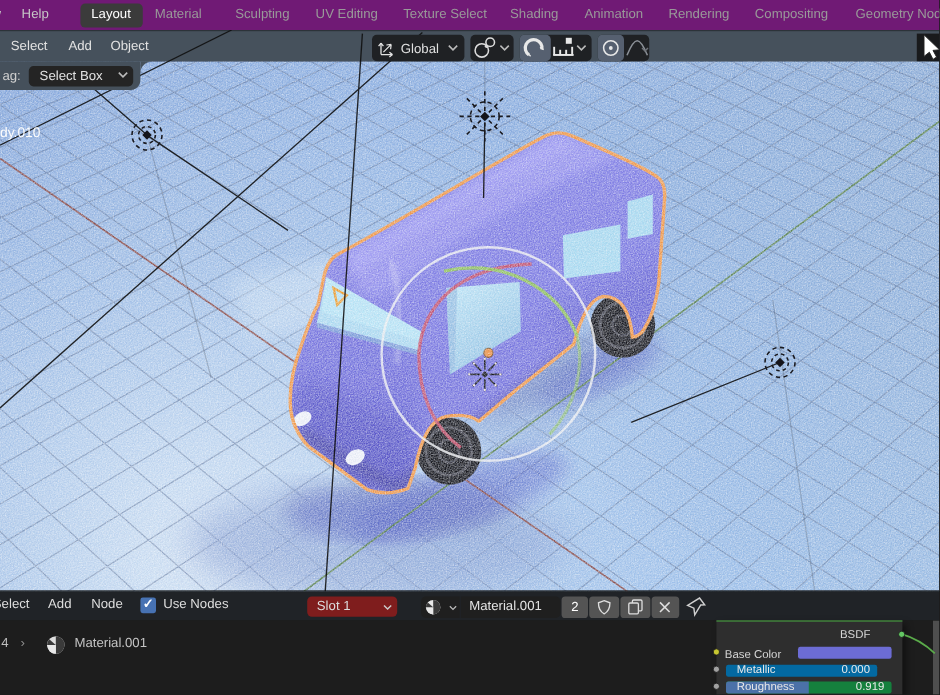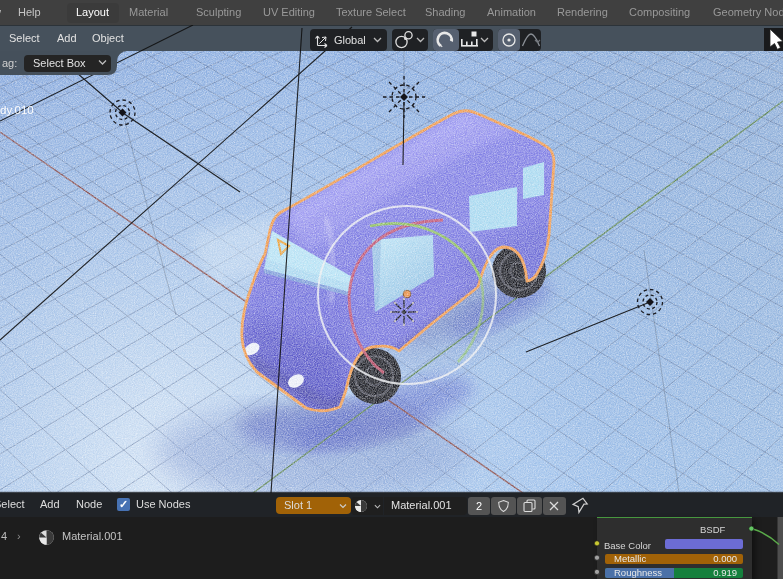--- a/index.html
+++ b/index.html
@@ -1,16 +1,16 @@
 <!DOCTYPE html>
 <html><head><meta charset="utf-8"><style>
 html,body{margin:0;padding:0;background:#1d1d1d}
 #page{position:relative;width:783px;height:579px;overflow:hidden;background:#1d1d1d;font-family:"Liberation Sans",sans-serif;-webkit-font-smoothing:antialiased}
 .abs{position:absolute}
-#topbar{left:0;top:0;width:783px;height:25px;background:#404040;color:#9a9a9a;font-size:11px}
+#topbar{left:0;top:0;width:783px;height:25px;background:#701a75;color:#9a9a9a;font-size:11px}
 .tab{position:absolute;top:0;height:25px;line-height:25px;color:#999;white-space:nowrap}
 #vpsvg{left:0;top:25px}
 #nodehead{left:0;top:493px;width:783px;height:24px;background:#202327;color:#dedede;font-size:11px}
 #nodebody{left:0;top:517px;width:783px;height:62px;background:#1d1d1d;color:#c0c0c0;font-size:11px}
 </style></head><body>
 <div id="page">
 <div class="abs" id="topbar">
  <div class="tab" style="left:-7px;color:#c6c6c6">w</div>
  <div class="tab" style="left:18px;color:#c6c6c6">Help</div>
  <div class="abs" style="left:67px;top:3px;width:52px;height:20px;background:#3b3b3b;border-radius:4px"></div>
@@ -265,21 +265,21 @@
  <path d="M770,29 L770,47 L774.5,43.5 L777.5,49.5 L780.5,47.5 L777.5,42 L783,41.5 Z" fill="#fff" stroke="#222" stroke-width="0.8"></path>
 </g>
 <text x="0" y="114" font-size="11.5" fill="#fdfdfd" font-family="Liberation Sans, sans-serif">dy.010</text>
     </svg>
 <div class="abs" id="nodehead">
  <div class="abs" style="left:-6px;top:5px">Select</div>
  <div class="abs" style="left:40px;top:5px">Add</div>
  <div class="abs" style="left:76px;top:5px">Node</div>
  <div class="abs" style="left:117px;top:5px;width:13px;height:13px;background:#4772b3;border-radius:2px;color:#fff;font-size:11px;text-align:center;line-height:13px;font-weight:bold">✓</div>
  <div class="abs" style="left:136px;top:5px">Use Nodes</div>
- <div class="abs" style="left:276px;top:4px;width:75px;height:17px;background:#a16207;border-radius:4px;color:#dcdcdc">
+ <div class="abs" style="left:256px;top:4px;width:75px;height:17px;background:#7f1d1d;border-radius:4px;color:#dcdcdc">
    <span style="position:absolute;left:8px;top:2px">Slot 1</span>
    <svg style="position:absolute;right:4px;top:5px" width="8" height="8" viewBox="0 0 8 8">
           <path d="M1 2.5l3 3 3-3" stroke="#ccc" fill="none" stroke-width="1.2"></path>
         </svg>
  </div>
  <div class="abs" style="left:351px;top:4px;width:32px;height:18px;background:#1f1f1f;border-radius:4px 0 0 4px">
    <svg style="position:absolute;left:3px;top:2px" width="14" height="14" viewBox="0 0 14 14">
           <circle cx="7" cy="7" r="6" fill="#e8e8e8"></circle>
           <path d="M7 1a6 6 0 010 12V1z" fill="#3a3a3a"></path>
           <path d="M1.8 9.5A6 6 0 007 13V7H1z" fill="#e8e8e8"></path>
@@ -321,21 +321,21 @@
         <path d="M7 1a6 6 0 010 12V1z" fill="#3a3a3a"></path>
         <path d="M1.8 9.5A6 6 0 007 13V7H1z" fill="#e8e8e8"></path>
         <path d="M7 7H1a6 6 0 011.5-4L7 7z" fill="#3a3a3a"></path>
       </svg>
  <div class="abs" style="left:62px;top:13px;color:#c4c4c4">Material.001</div>
  <div class="abs" style="left:597px;top:0;width:155px;height:62px;background:#2e2e2e;box-shadow:3px 3px 6px rgba(0,0,0,.45)"></div>
  <div class="abs" style="left:597px;top:0;width:155px;height:1.2px;background:#47973f"></div>
  <div class="abs" style="left:700px;top:7px;width:46px;height:11px;color:#d6d6d6;text-align:left;font-size:9.5px">BSDF</div>
  <div class="abs" style="left:604px;top:22.5px;color:#d6d6d6;font-size:9.5px">Base Color</div>
  <div class="abs" style="left:665px;top:21.5px;width:78px;height:10.5px;background:#6c6cd4;border-radius:2px"></div>
- <div class="abs" style="left:605px;top:37px;width:138px;height:9.5px;background:#a16207;border-radius:2px;color:#e8e8e8;font-size:9.5px">
+ <div class="abs" style="left:605px;top:37px;width:126px;height:9.5px;background:#0369a1;border-radius:2px;color:#e8e8e8;font-size:9.5px">
    <span style="position:absolute;left:9px;top:-1.5px">Metallic</span>
         <span style="position:absolute;right:6px;top:-1.5px">0.000</span>
       </div>
  <div class="abs" style="left:605px;top:51px;width:138px;height:9.5px;background:#15803d;border-radius:2px;color:#e8e8e8;font-size:9.5px">
    <div style="position:absolute;left:0;top:0;width:69px;height:9.5px;background:#4b71a8;border-radius:2px 0 0 2px"></div>
    <span style="position:absolute;left:9px;top:-1.5px">Roughness</span>
         <span style="position:absolute;right:6px;top:-1.5px">0.919</span>
       </div>
  <svg class="abs" style="left:0;top:0" width="783" height="62" viewBox="0 0 783 62">
    <rect x="777.5" y="0" width="5.5" height="62" fill="#4e4e4e"></rect>

